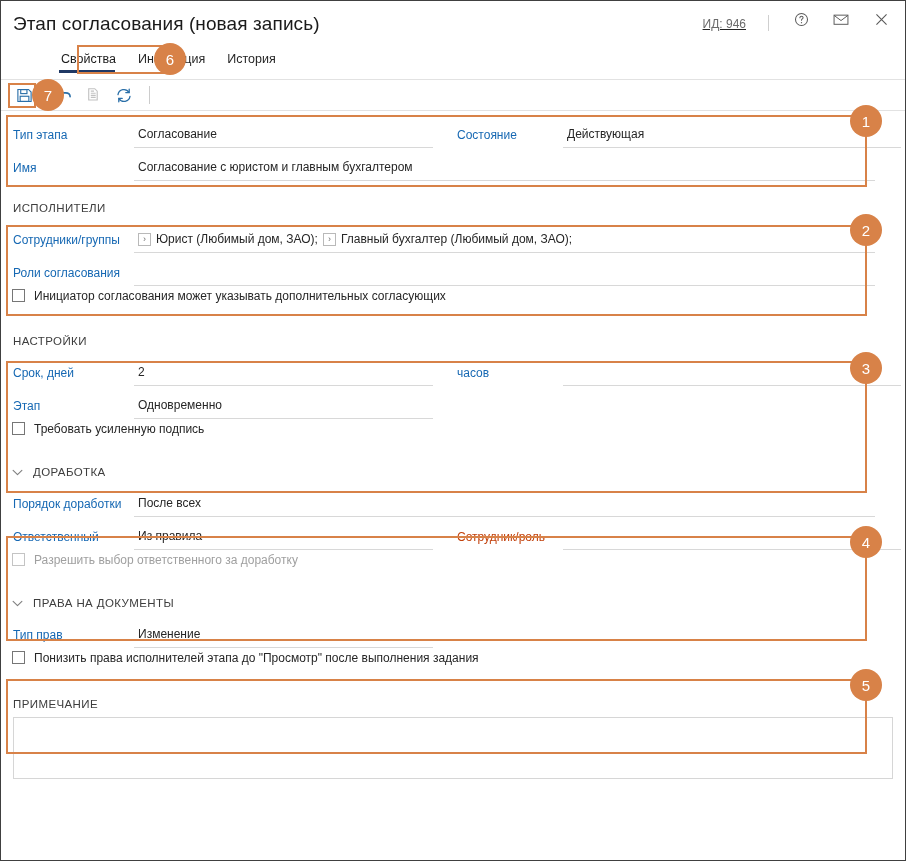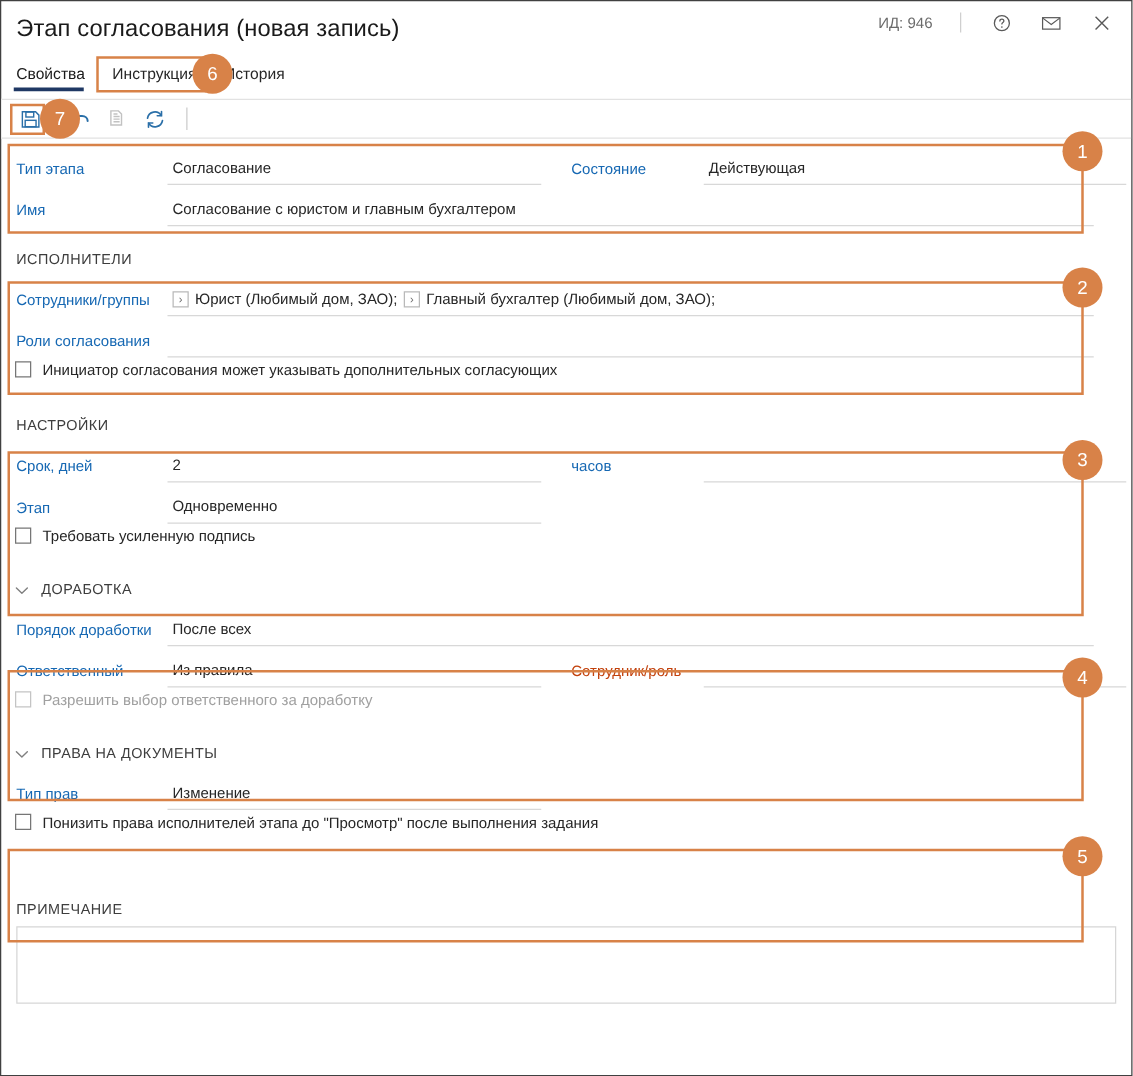--- a/index.html
+++ b/index.html
@@ -37,23 +37,24 @@
     font-size: 19px;
     font-weight: normal;
     color: #1a1a1a;
     letter-spacing: .1px;
     white-space: nowrap;
   }
   #header-right {
     position: absolute;
     right: 10px; top: 4px;
     display: flex;
-    align-items: center;
+    align-items: flex-end;
     height: 26px;
     gap: 12px;
+    text-decoration: underline;
   }
   #id-label {
     font-size: 12px;
     color: #6b6b6b;
     margin-right: 10px;
   }
   .hdr-sep {
     width: 1px; height: 16px;
     background: #cfcfcf;
     margin-right: 6px;
@@ -75,21 +76,21 @@
     height: 27px;
   }
   .tab {
     font-size: 12.5px;
     color: #262626;
     padding: 3px 11px 7px 11px;
     cursor: pointer;
     white-space: nowrap;
     position: relative;
   }
-  .tab:first-child { padding-left: 2px; }
+  .tab:first-child { padding-left: 2px; margin-left: 48px; }
   .tab.active { color: #1a1a1a; }
   .tab.active::after {
     content: "";
     position: absolute;
     left: 0; right: 12px; bottom: 0;
     height: 3px;
     background: #1f3864;
   }
 
   
@@ -231,21 +232,21 @@
   .cb-label { font-size: 12px; color: #262626; cursor: pointer; }
   .cb-label.muted { color: #a0a0a0; cursor: default; }
 
   
   #note-caption {
     font-size: 11.5px;
     color: #3d3d3d;
     letter-spacing: .4px;
     padding-left: 12px;
     height: 26px;
-    display: flex; align-items: center; margin-top: 24px;
+    display: flex; align-items: center;
   }
   #note-box {
     margin: 0 12px 0 12px;
     height: 62px;
     border: 1px solid #d6d6d6;
     background: #fff;
     cursor: text;
   }
 
   

